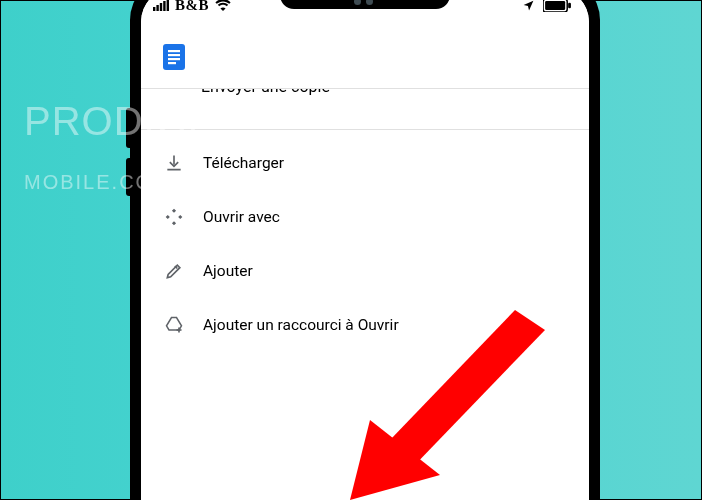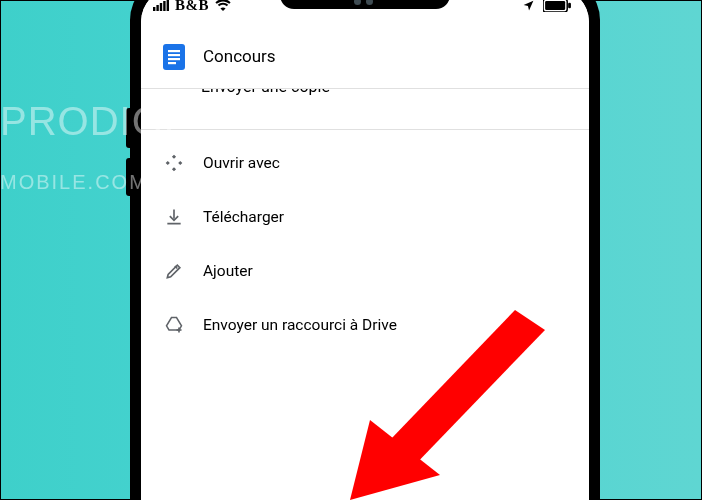--- a/index.html
+++ b/index.html
@@ -104,21 +104,21 @@
     .item .ico { width:22px; height:22px; display:flex; align-items:center; justify-content:center; color:#54595d; }
 
     
     .arrow {
       position:absolute; left:350px; top:300px; z-index:5;
       pointer-events:none;
     }
 
     
     .watermark {
-      position:absolute; left:0; top:102px;
+      position:absolute; left:24px; top:102px;
       color:#fff; opacity:.45; z-index:6;
       font-family: Impact, "Arial Black", sans-serif;
       letter-spacing:1px; pointer-events:none;
     }
     .watermark .l1 { font-size:40px; line-height:38px; }
     .watermark .l2 { font-size:20px; line-height:20px; letter-spacing:2px;margin-top:32px; }
   </style>
 </head>
 <body>
 
@@ -173,48 +173,47 @@
         <svg width="22" height="26" viewBox="0 0 22 26">
             <rect width="22" height="26" rx="3" fill="#1a73e8"></rect>
             <g fill="#fff">
               <rect x="5" y="6" width="12" height="2.2"></rect>
               <rect x="5" y="10" width="12" height="2.2"></rect>
               <rect x="5" y="14" width="12" height="2.2"></rect>
               <rect x="5" y="18" width="8" height="2.2"></rect>
             </g>
           </svg>
       </span>
-      <span>Concours</span>
     </div>
     <div class="divider"></div>
 
     <div class="truncated-row">
       <span class="txt">Envoyer une copie</span>
     </div>
 
     <div class="menu">
-
-      <div class="item">
-        <span class="ico">
-          <svg width="20" height="20" viewBox="0 0 24 24" fill="#5f6368">
-              <path d="M12 2l2.5 2.5L12 7 9.5 4.5 12 2zm0 15l2.5 2.5L12 22l-2.5-2.5L12 17zM2 12l2.5-2.5L7 12l-2.5 2.5L2 12zm15 0l2.5-2.5L22 12l-2.5 2.5L17 12z"></path>
-            </svg>
-        </span>
-        <span>Ouvrir avec</span>
-      </div>
 
       <div class="item">
         <span class="ico">
           <svg width="20" height="20" viewBox="0 0 24 24" fill="none" stroke="#5f6368" stroke-width="2">
               <path d="M12 3v11"></path>
               <path d="M7 11l5 5 5-5"></path>
               <path d="M4 20h16"></path>
             </svg>
         </span>
         <span>Télécharger</span>
+      </div>
+
+      <div class="item">
+        <span class="ico">
+          <svg width="20" height="20" viewBox="0 0 24 24" fill="#5f6368">
+              <path d="M12 2l2.5 2.5L12 7 9.5 4.5 12 2zm0 15l2.5 2.5L12 22l-2.5-2.5L12 17zM2 12l2.5-2.5L7 12l-2.5 2.5L2 12zm15 0l2.5-2.5L22 12l-2.5 2.5L17 12z"></path>
+            </svg>
+        </span>
+        <span>Ouvrir avec</span>
       </div>
 
       <div class="item">
         <span class="ico">
           <svg width="20" height="20" viewBox="0 0 24 24" fill="none" stroke="#5f6368" stroke-width="2">
               <path d="M4 20l4-1 11-11-3-3L5 16l-1 4z"></path>
               <path d="M13 6l3 3"></path>
             </svg>
         </span>
         <span>Ajouter</span>
@@ -223,21 +222,21 @@
       <div class="item">
         <span class="ico">
           <svg width="20" height="20" viewBox="0 0 24 24" fill="none" stroke="#5f6368" stroke-width="1.8">
               <path d="M9 3h6l6 10-3 5H6l-3-5L9 3z"></path>
               <g stroke-width="2">
                 <path d="M18 15v6"></path>
                 <path d="M15 18h6"></path>
               </g>
             </svg>
         </span>
-        <span>Envoyer un raccourci à Drive</span>
+        <span>Ajouter un raccourci à Ouvrir</span>
       </div>
 
 
     </div>
   </div>
 </div>
 
 <svg class="arrow" width="200" height="200" viewBox="0 0 200 200">
   <g fill="#ff0000">
     <polygon points="165,10 195,30 60,170 40,140"></polygon>

